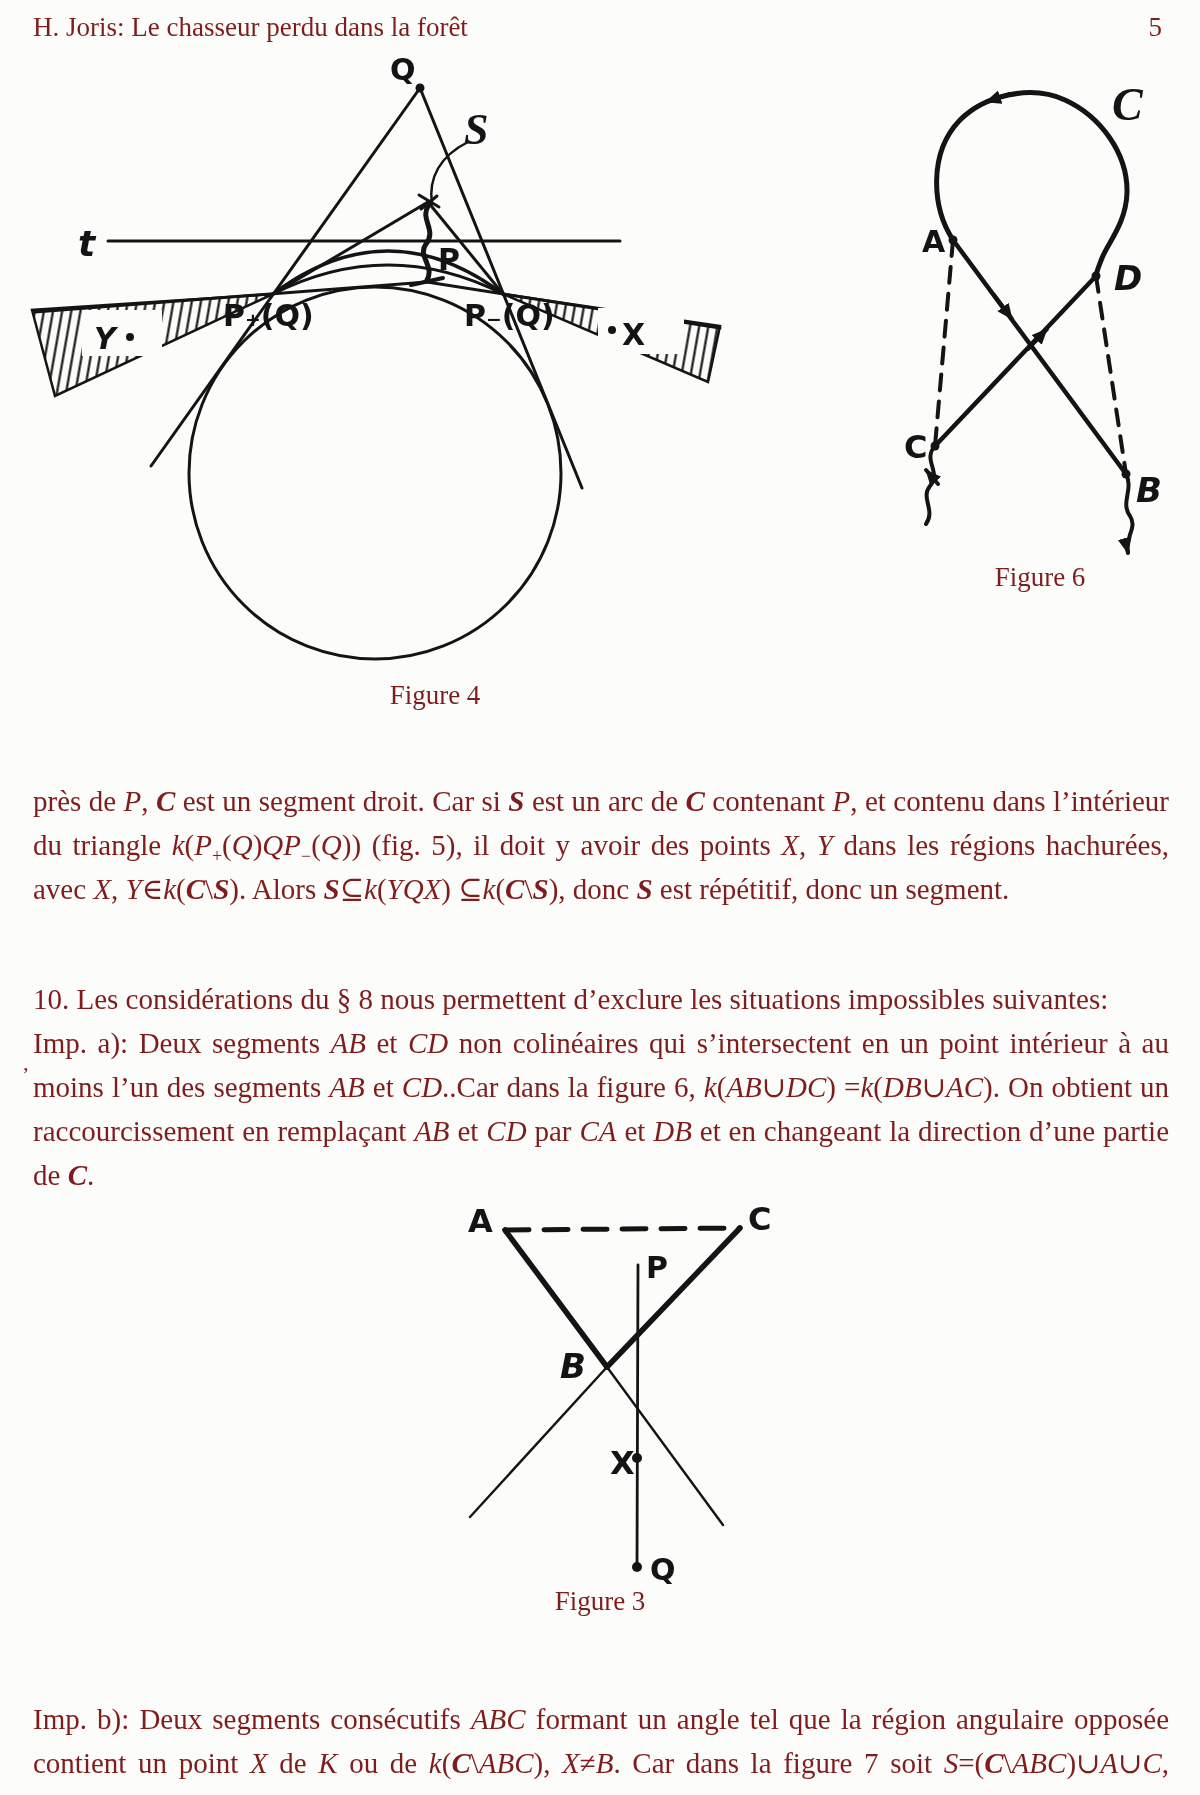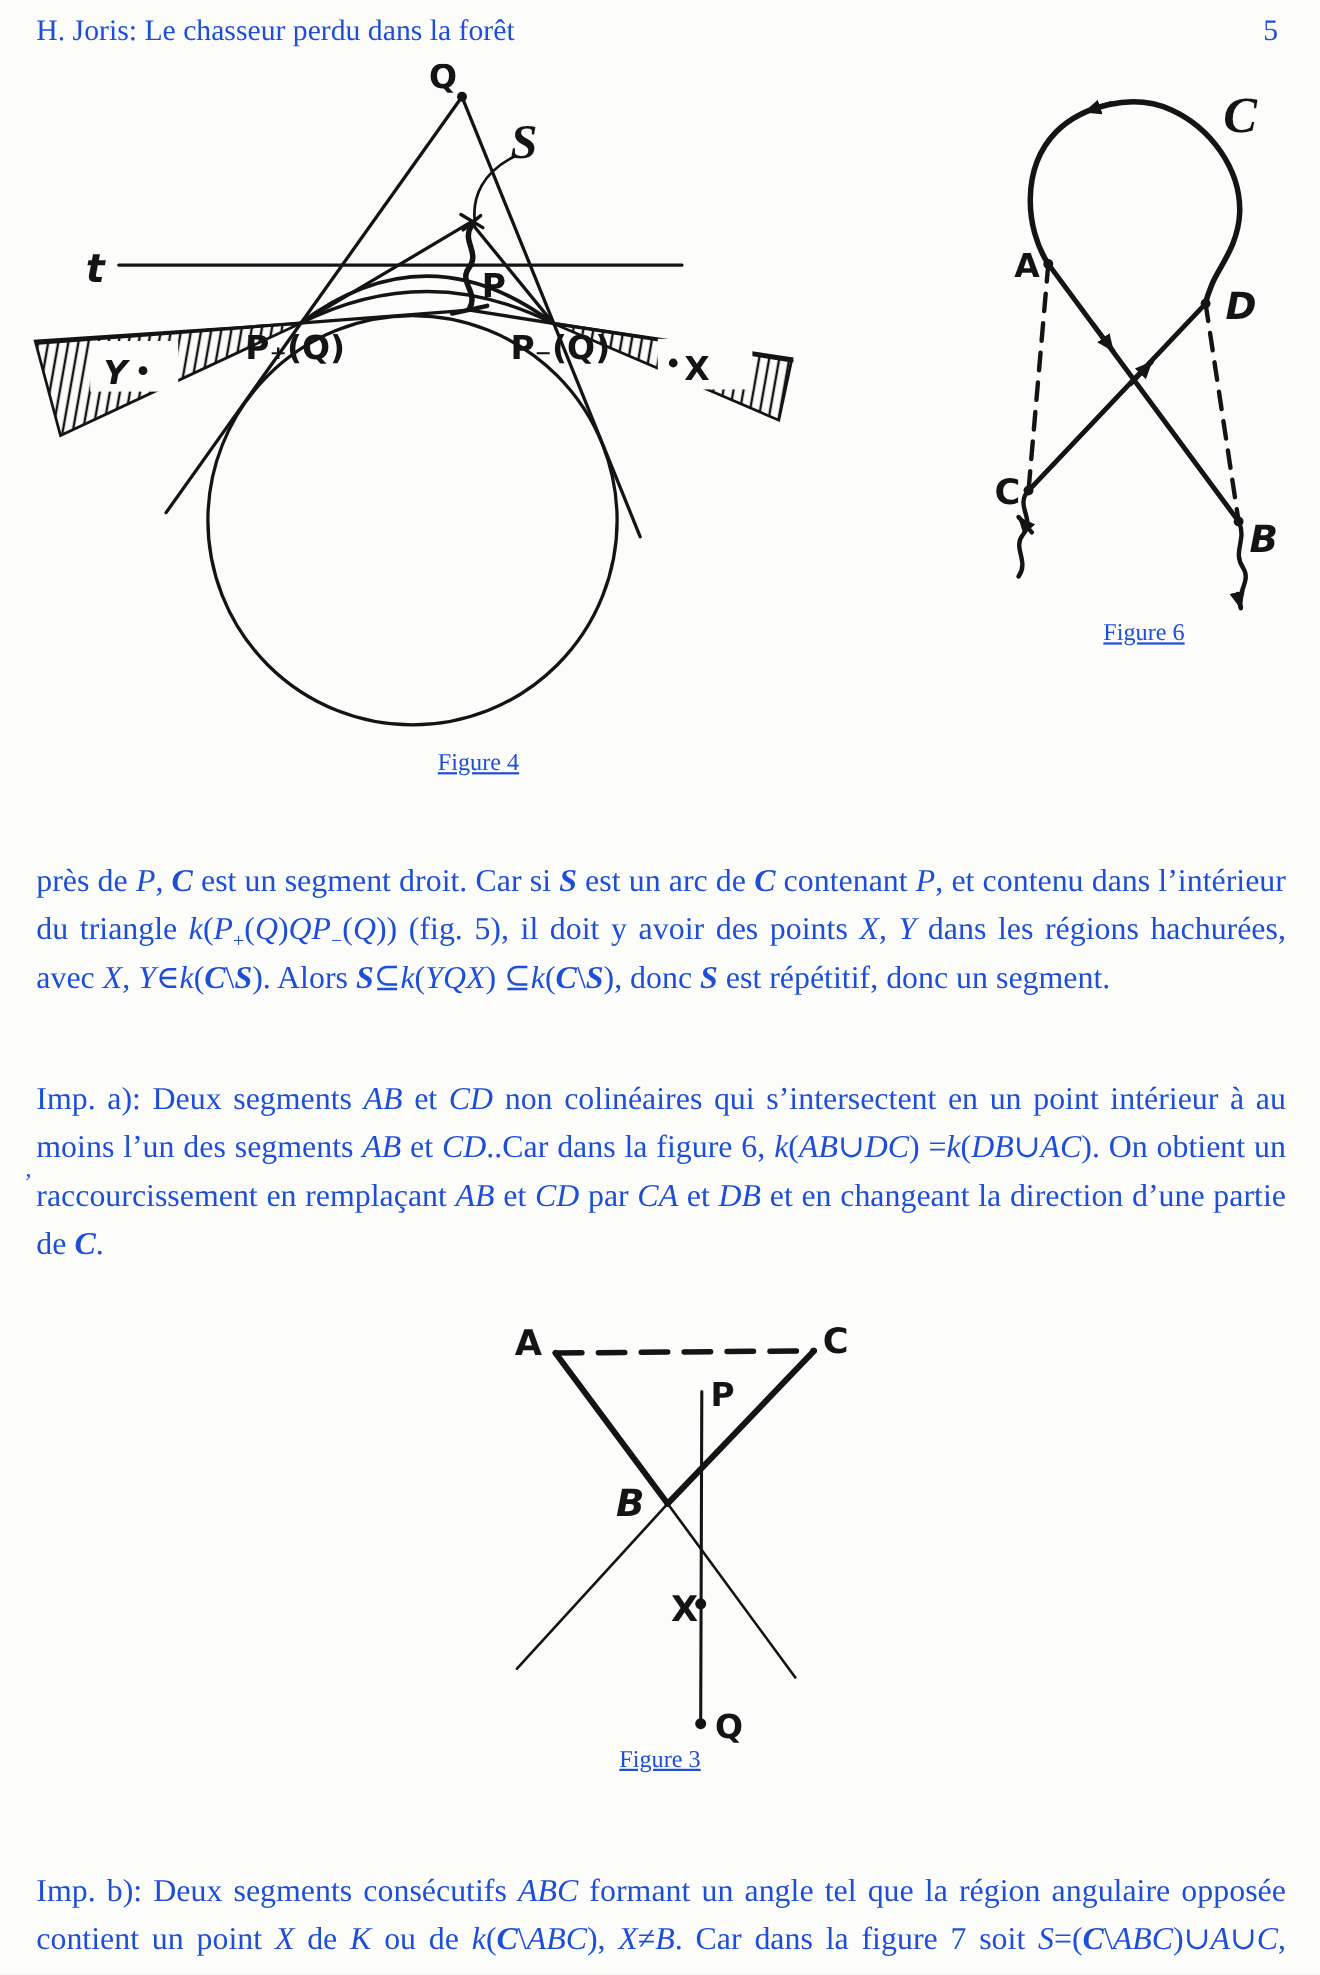--- a/index.html
+++ b/index.html
@@ -1,29 +1,29 @@
 <!DOCTYPE html>
 <html><head>
 <meta charset="utf-8">
 <style>
   html,body{margin:0;padding:0;background:#e8e8e6;}
   .page{
     position:relative;width:1200px;height:1795px;margin:0 auto;
-    background:#fcfcfa;color:#1d4ed8;
+    background:#fcfcfa;color:#7f1d1d;
     font-family:"Liberation Serif","DejaVu Serif","DejaVu Sans",serif;
     overflow:hidden;
   }
   .hdr{position:absolute;top:12px;left:33px;right:38px;display:flex;justify-content:space-between;font-size:27px;}
   .para{position:absolute;left:33px;width:1136px;font-size:29px;line-height:44px;text-align:justify;margin-top:37px;}
   .para p{margin:0;padding:0;}
   .para i{font-style:italic;}
   .frak{font-style:italic;font-weight:bold;}
   sub{font-size:0.62em;line-height:0;}
   .fig{position:absolute;}
-  .figcap{position:absolute;font-size:22px;text-align:center;text-decoration:underline;}
+  .figcap{position:absolute;font-size:27px;text-align:center;}
   .hl{font-family:"DejaVu Sans",sans-serif;font-weight:bold;fill:#141414;}
   .hli{font-style:italic;}
   .scr{font-family:"Liberation Serif",serif;font-style:italic;font-weight:bold;fill:#141414;}
   .stray{position:absolute;font-size:22px;}
   svg line, svg path, svg circle, svg polyline{stroke-linecap:round;}
 </style>
 </head>
 <body>
 
 <div class="page">
@@ -116,20 +116,21 @@
     <text x="24" y="400" class="hl" font-size="32">C</text>
     <text x="256" y="444" class="hl hli" font-size="34">B</text>
   </svg>
   <div class="figcap" style="left:940px;top:562px;width:200px">Figure 6</div>
 
   <div class="para" style="top:742px">
     <p>près de <i>P</i>, <span class="frak">C</span> est un segment droit. Car si <span class="frak">S</span> est un arc de <span class="frak">C</span> contenant <i>P</i>, et contenu dans l’intérieur du triangle <i>k</i>(<i>P</i><sub>+</sub>(<i>Q</i>)<i>QP</i><sub>−</sub>(<i>Q</i>)) (fig. 5), il doit y avoir des points <i>X</i>, <i>Y</i> dans les régions hachurées, avec <i>X</i>, <i>Y</i>∈<i>k</i>(<span class="frak">C</span>\<span class="frak">S</span>). Alors <span class="frak">S</span>⊆<i>k</i>(<i>YQX</i>) ⊆<i>k</i>(<span class="frak">C</span>\<span class="frak">S</span>), donc <span class="frak">S</span> est répétitif, donc un segment.</p>
   </div>
 
   <div class="para" style="top:940px">
+    <p>10. Les considérations du § 8 nous permettent d’exclure les situations impossibles suivantes:</p>
     <p>Imp. a): Deux segments <i>AB</i> et <i>CD</i> non colinéaires qui s’intersectent en un point intérieur à au moins l’un des segments <i>AB</i> et <i>CD</i>..Car dans la figure 6, <i>k</i>(<i>AB</i>∪<i>DC</i>) =<i>k</i>(<i>DB</i>∪<i>AC</i>). On obtient un raccourcissement en remplaçant <i>AB</i> et <i>CD</i> par <i>CA</i> et <i>DB</i> et en changeant la direction d’une partie de <span class="frak">C</span>.</p>
   </div>
 
   <div class="stray" style="left:22px;top:1062px">’</div>
 
   <svg class="fig" style="left:380px;top:1190px" width="440" height="400" viewBox="0 0 440 400">
 
     <line x1="125" y1="40" x2="360" y2="38" stroke="#141414" stroke-width="5" stroke-dasharray="24 15"></line>
 
     <line x1="125" y1="40" x2="227" y2="177" stroke="#141414" stroke-width="5.5"></line>

